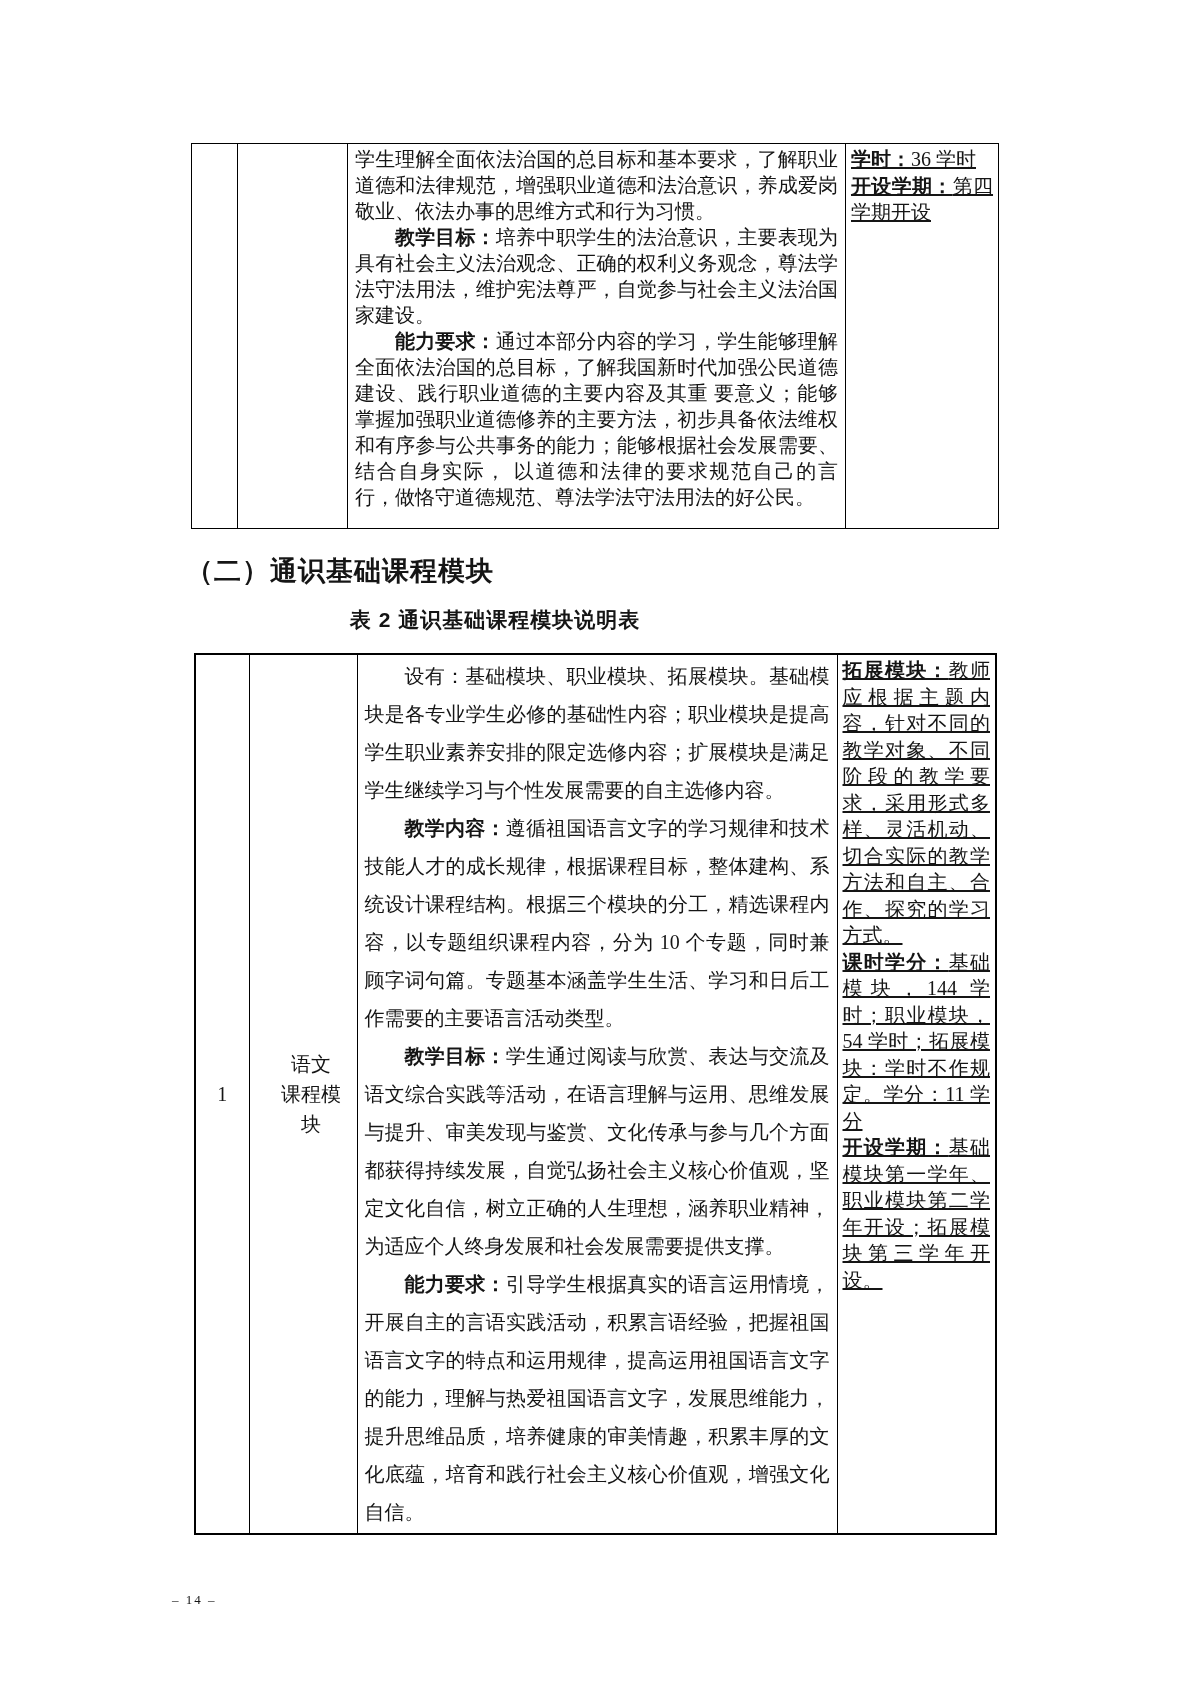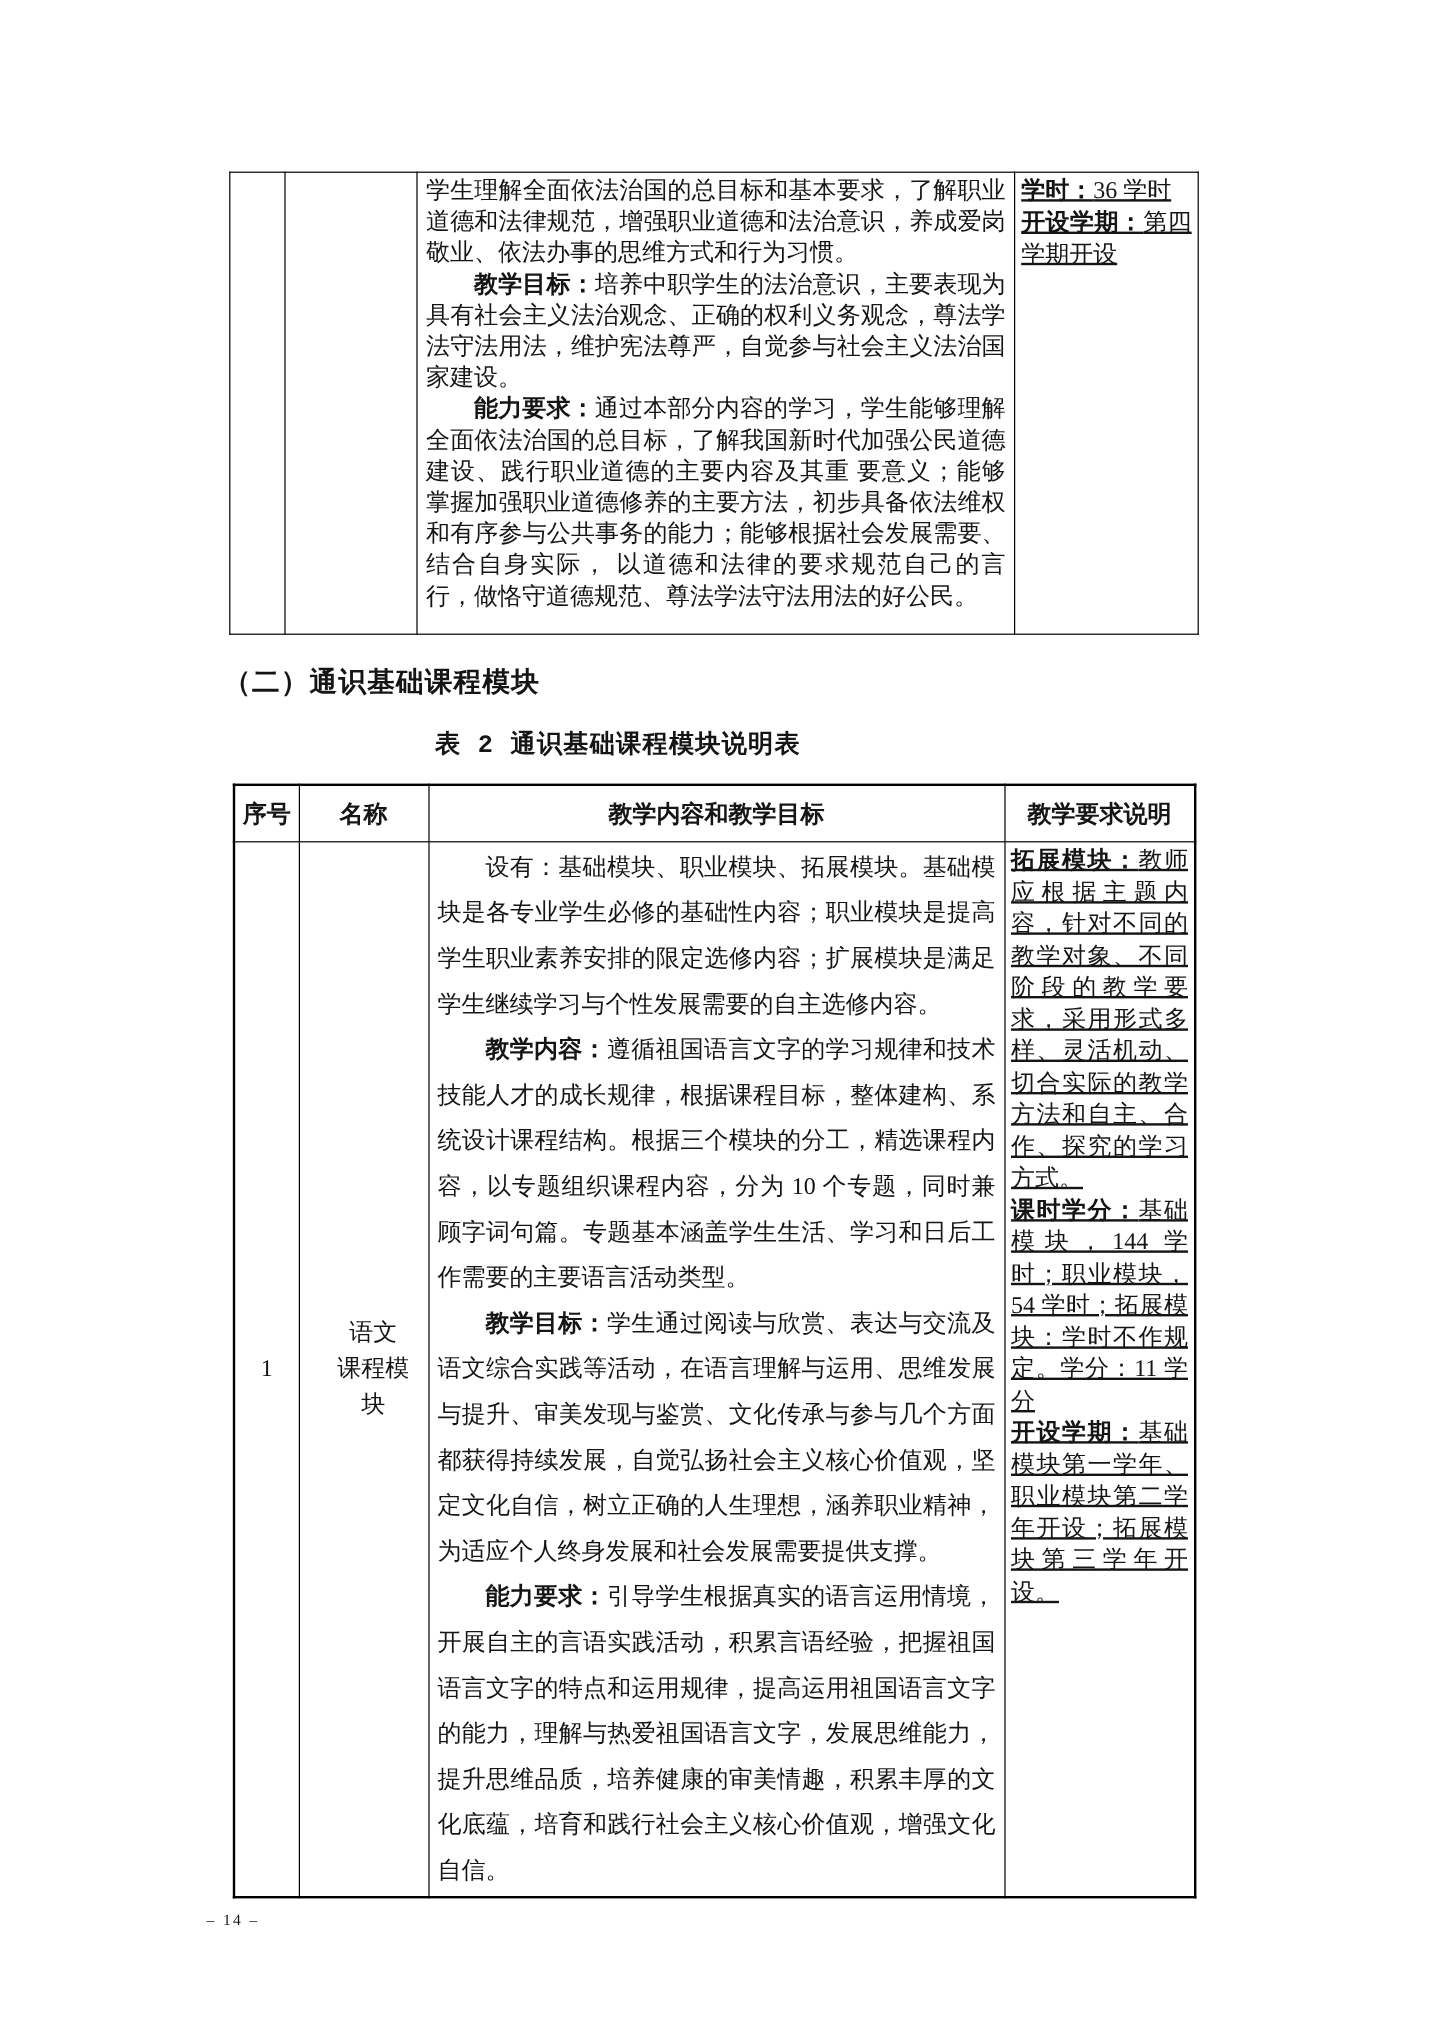--- a/index.html
+++ b/index.html
@@ -30,26 +30,26 @@
   
   .para{margin:0;font-size:20px;line-height:26px;text-align:justify;text-justify:inter-ideograph;}
   .t2 .para{line-height:38px;}
   .indent{text-indent:2em;}
   .lbl{font-weight:bold;font-family:"Liberation Sans","DejaVu Sans",sans-serif;}
   .req .para{line-height:26.5px;text-decoration:underline;}
   
   .section-heading{
     left:186px;top:553px;
     font-family:"Liberation Sans","DejaVu Sans",sans-serif;
-    font-weight:bold;font-size:23px;letter-spacing:1px;
+    font-weight:bold;font-size:27px;letter-spacing:1px;
   }
   .table-caption{
     left:0;top:606px;width:990px;text-align:center;
-    font-family:Liberation Mono, monospace;
-    font-weight:bold;font-size:21px;letter-spacing:1px;margin-left:20px;
+    font-family:Liberation Sans, sans-serif;
+    font-weight:bold;font-size:21px;letter-spacing:1px;
   }
   .page-footer{
     left:172px;top:1566px;font-size:13px;letter-spacing:2px;margin-top:26px;
   }
   .name-line{display:block;margin-left:16px;}
 </style>
 </head>
 <body>
 
 <table class="abs t1">
@@ -81,26 +81,20 @@
 <div class="abs table-caption">表 2 通识基础课程模块说明表</div>
 
 <table class="abs t2">
   <colgroup>
     <col style="width:54px">
       <col style="width:108px">
       <col style="width:480px">
       <col style="width:159px">
   </colgroup>
   <tbody>
-      <tr>
-    <th>序号</th>
-    <th>名称</th>
-    <th>教学内容和教学目标</th>
-    <th>教学要求说明</th>
-  </tr>
   <tr style="height:791px;">
     <td class="center-cell">1</td>
     <td class="center-cell">
       <span class="name-line">语文</span>
       <span class="name-line">课程模块</span>
     </td>
     <td class="content-cell">
       <p class="para indent">设有：基础模块、职业模块、拓展模块。基础模块是各专业学生必修的基础性内容；职业模块是提高学生职业素养安排的限定选修内容；扩展模块是满足学生继续学习与个性发展需要的自主选修内容。</p>
       <p class="para indent"><span class="lbl">教学内容：</span><span>遵循祖国语言文字的学习规律和技术技能人才的成长规律，根据课程目标，整体建构、系统设计课程结构。根据三个模块的分工，精选课程内容，以专题组织课程内容，分为 10 个专题，同时兼顾字词句篇。专题基本涵盖学生生活、学习和日后工作需要的主要语言活动类型。</span></p>
       <p class="para indent"><span class="lbl">教学目标：</span><span>学生通过阅读与欣赏、表达与交流及语文综合实践等活动，在语言理解与运用、思维发展与提升、审美发现与鉴赏、文化传承与参与几个方面都获得持续发展，自觉弘扬社会主义核心价值观，坚定文化自信，树立正确的人生理想，涵养职业精神，为适应个人终身发展和社会发展需要提供支撑。</span></p>

